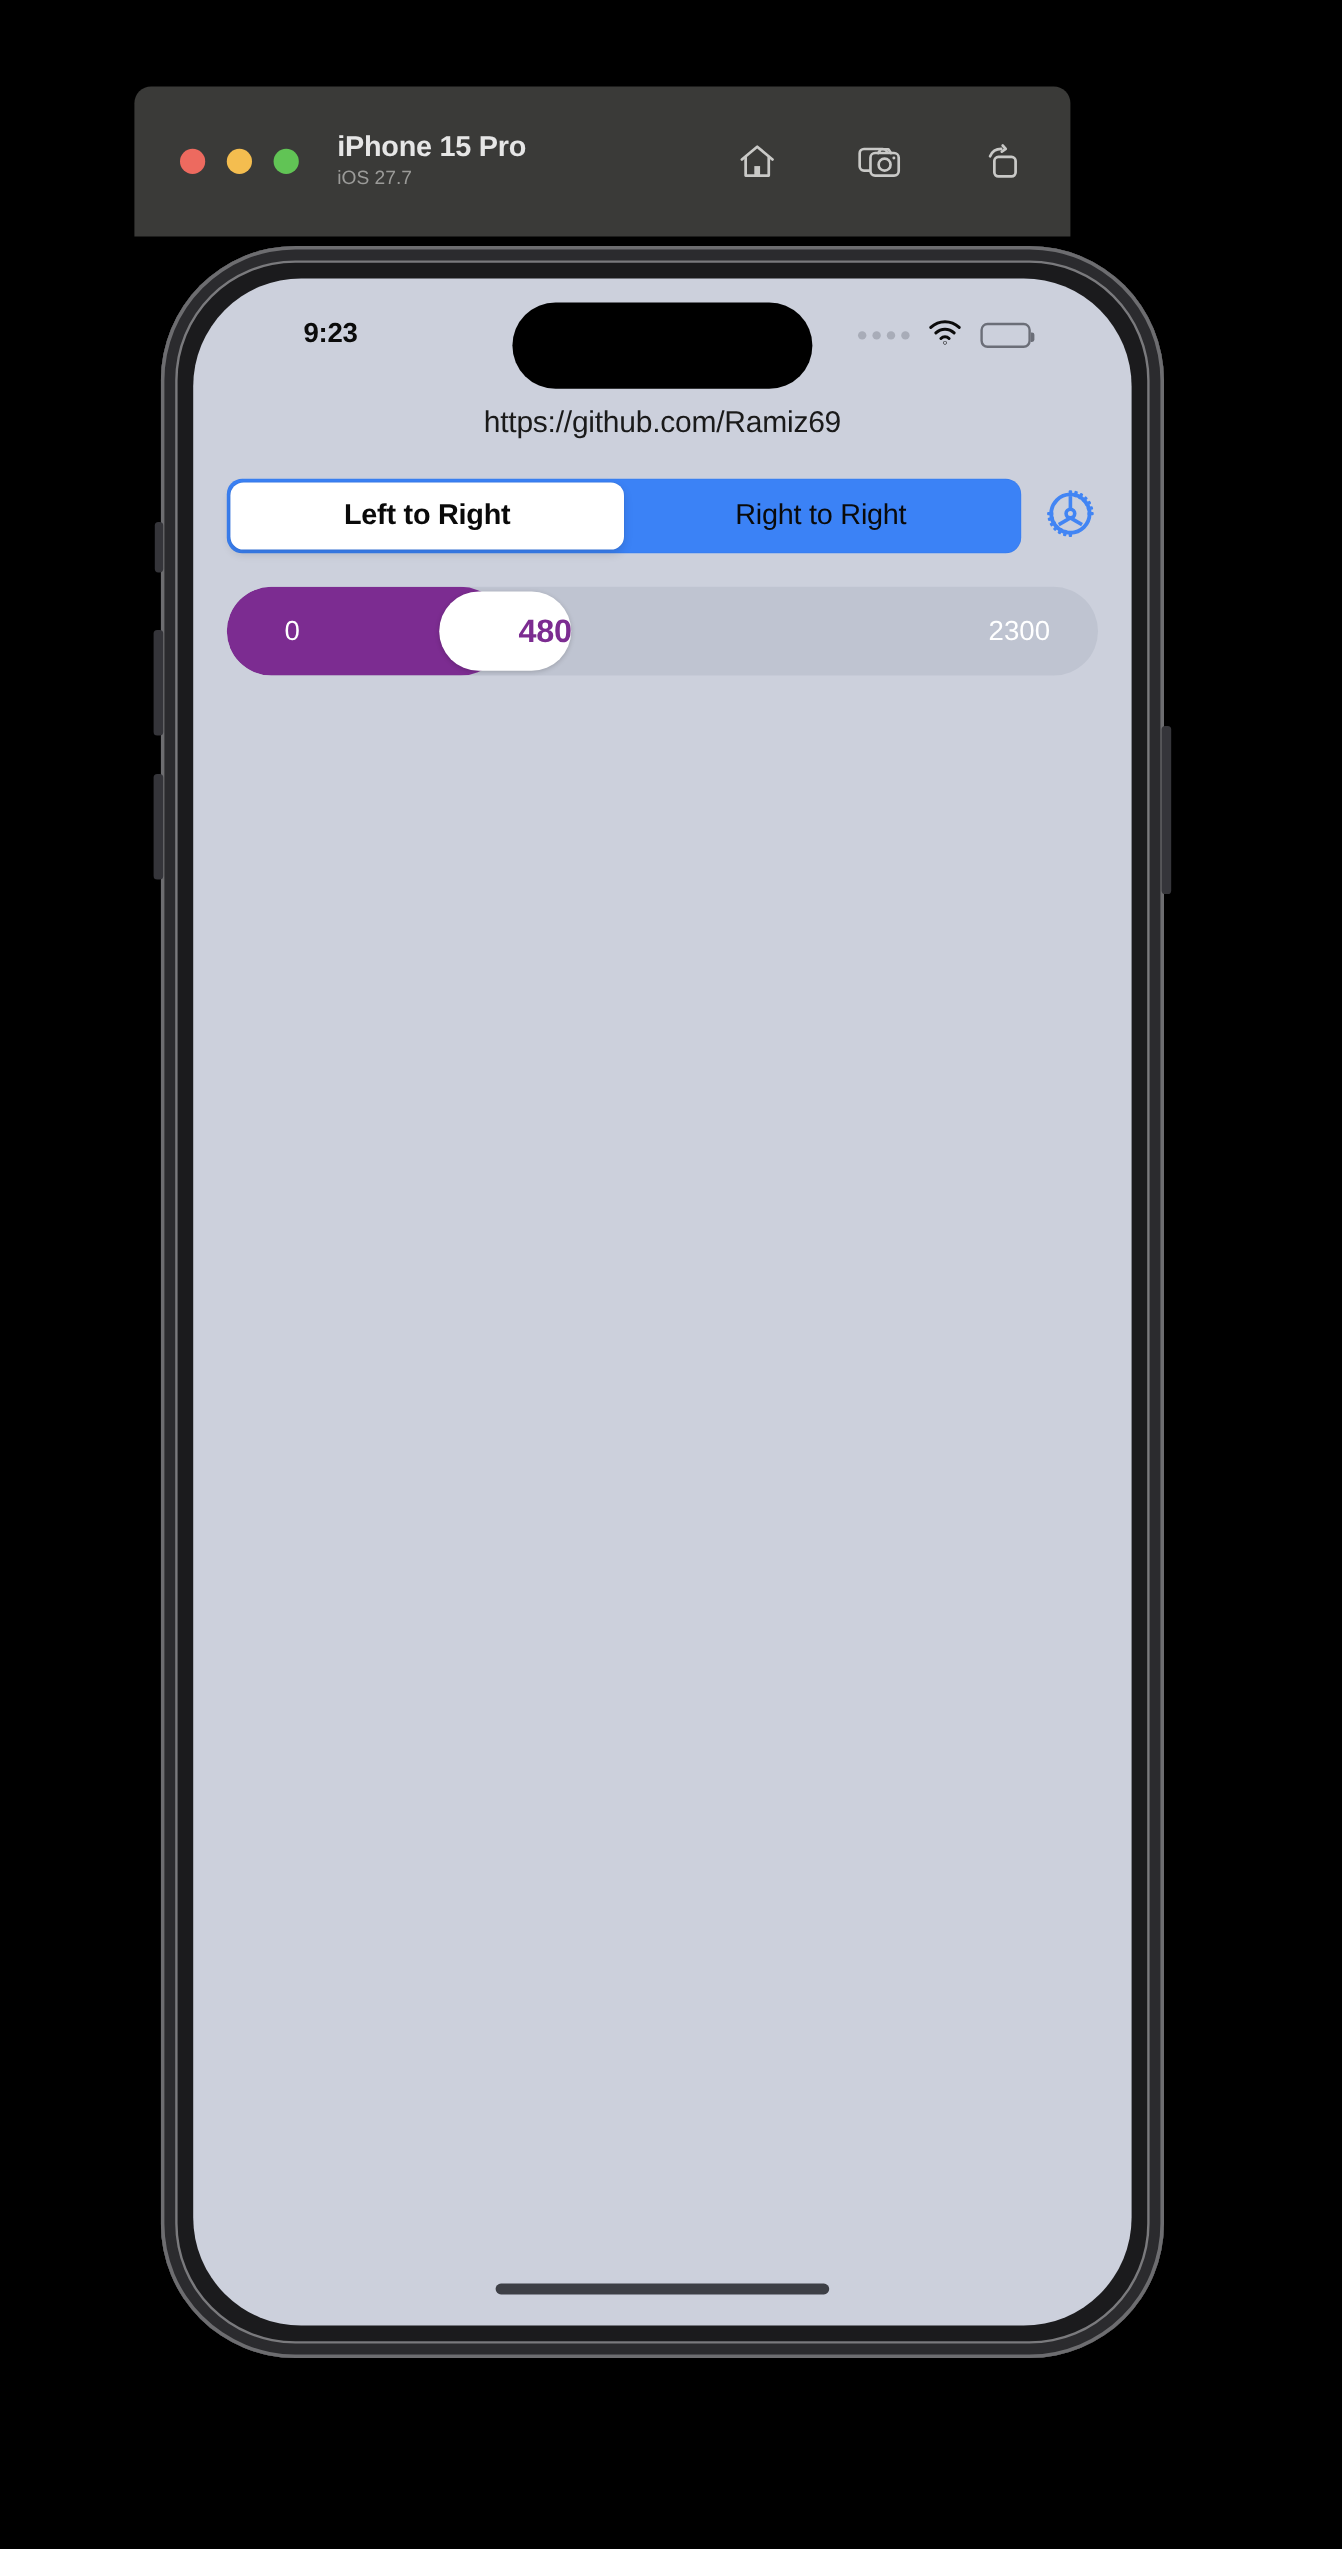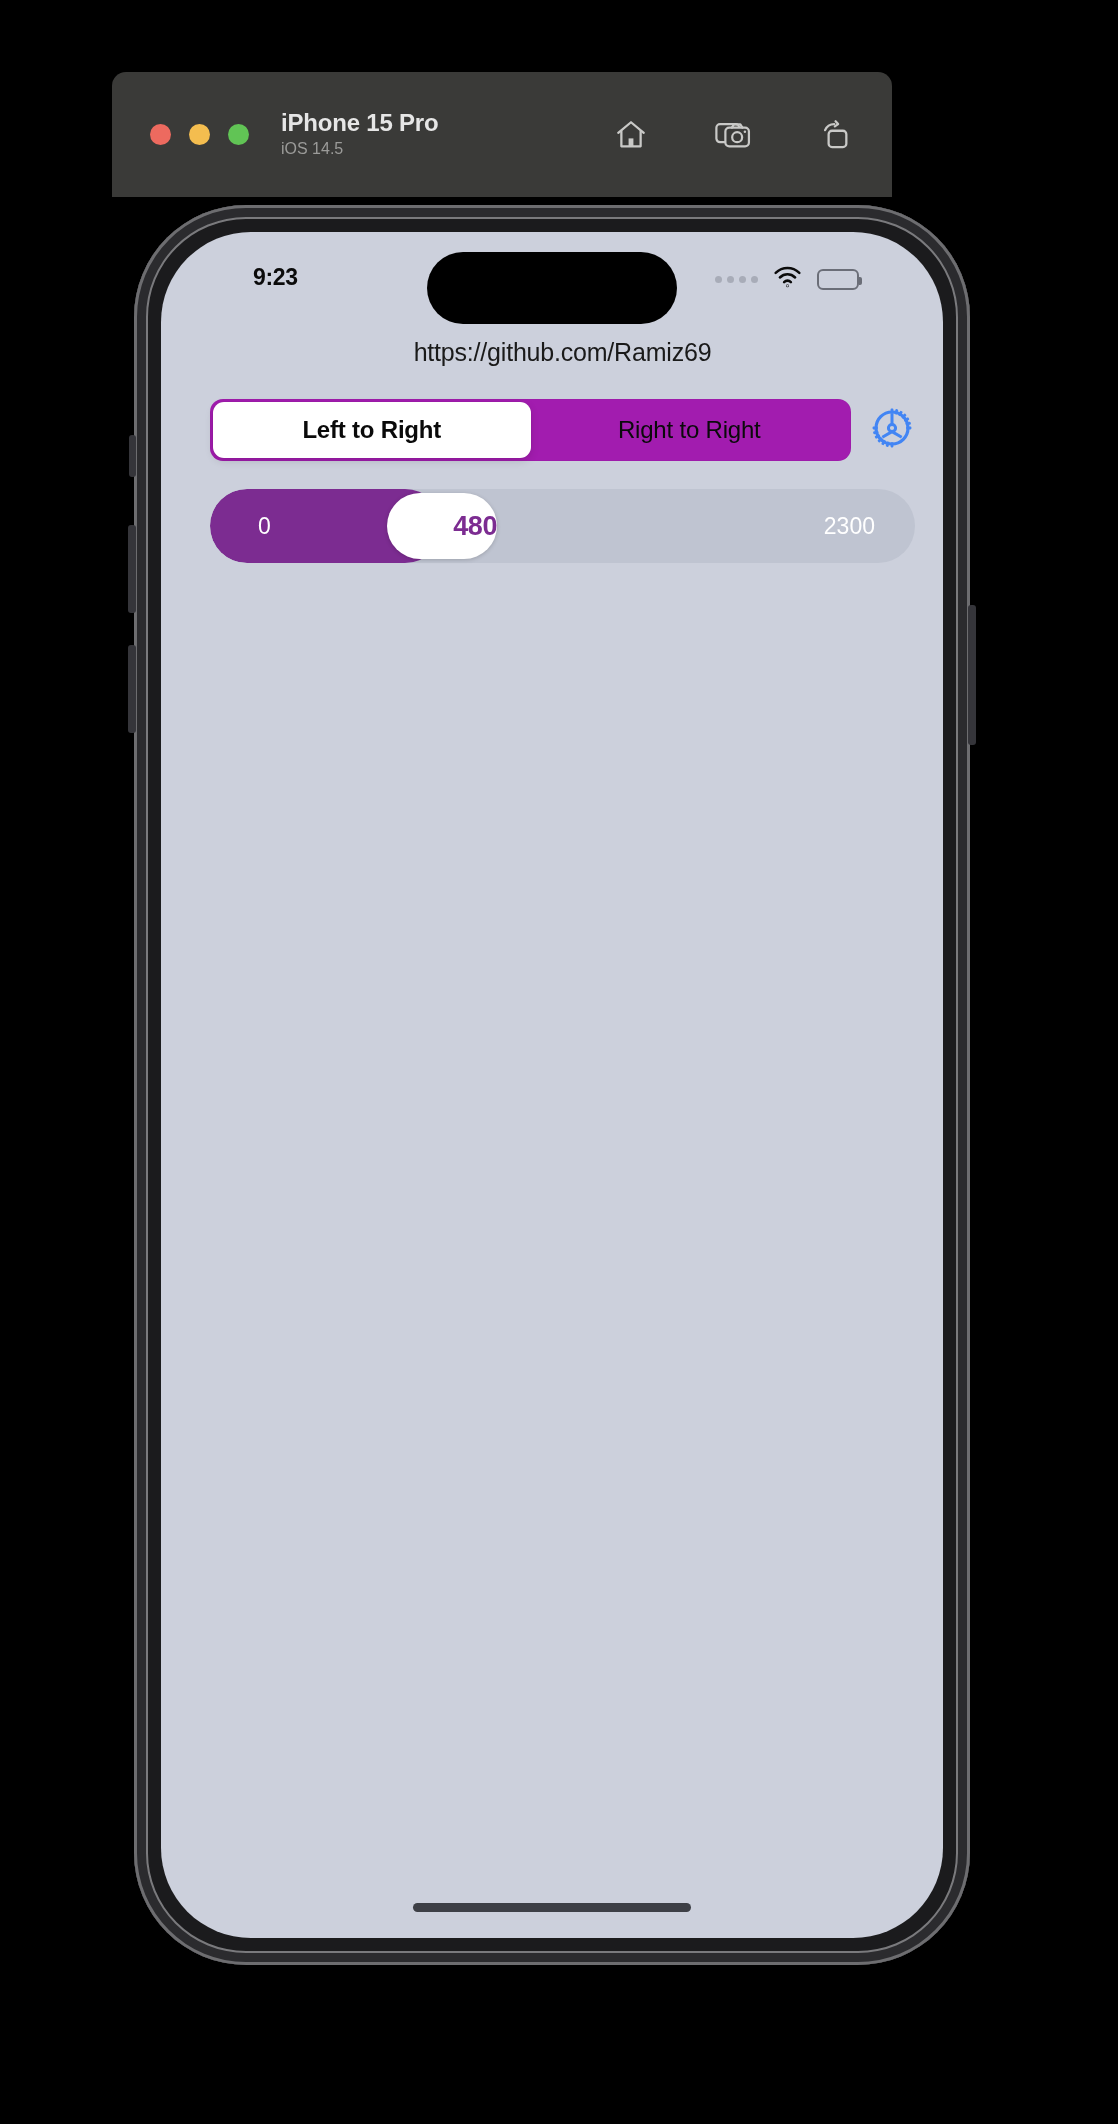--- a/index.html
+++ b/index.html
@@ -97,31 +97,31 @@
     width:42px; height:21px; border:2px solid #6b6e78;
     border-radius:6px; padding:2px; position:relative;
   }
   #battery::after{
     content:""; position:absolute; right:-5px; top:6px;
     width:3px; height:8px; background:#6b6e78; border-radius:0 2px 2px 0;
   }
   #battery-fill{ width:100%; height:100%; background:#0b0b0b; border-radius:3px; }
 
   
-  #app-content{ padding:0 28px;margin-left:21px; }
+  #app-content{ padding:0 28px; }
   #url-label{
     text-align:center; font-size:25px; color:#1a1a1a;
     letter-spacing:-0.2px; margin-top:8px;
   }
 
   #controls-row{
     display:flex; align-items:center; gap:18px; margin-top:32px;
   }
   #segmented{
-    flex:1; height:62px; background:#a21caf;
+    flex:1; height:62px; background:#3b82f6;
     border-radius:13px; padding:3px; display:flex;
     box-shadow:inset 0 0 0 0.5px rgba(0,0,0,.04);
   }
   .seg{
     flex:1; display:flex; align-items:center; justify-content:center;
     font-size:24px; color:#0a0a0a; border-radius:11px;
     cursor:pointer; letter-spacing:-0.2px;
   }
   .seg.active{
     background:#ffffff; font-weight:bold;
@@ -174,21 +174,21 @@
 <div id="sim-titlebar">
 
   <div id="traffic-lights">
     <span class="tl red"></span>
     <span class="tl yellow"></span>
     <span class="tl green"></span>
   </div>
 
   <div id="sim-title-block">
     <div id="sim-title">iPhone 15 Pro</div>
-    <div id="sim-subtitle">iOS 14.5</div>
+    <div id="sim-subtitle">iOS 27.7</div>
   </div>
 
   <div id="sim-toolbar">
     <div class="tb-btn">
       <span>
         <svg width="34" height="34" viewBox="0 0 24 24" fill="none" stroke="#c9c9c7" stroke-width="1.6" stroke-linecap="round" stroke-linejoin="round">
           <path d="M3 10.5 12 3l9 7.5"></path>
           <path d="M5.2 9.3V20h13.6V9.3"></path>
           <rect x="10.3" y="14.4" width="3.4" height="5.6" fill="#c9c9c7" stroke="none"></rect>
         </svg>

